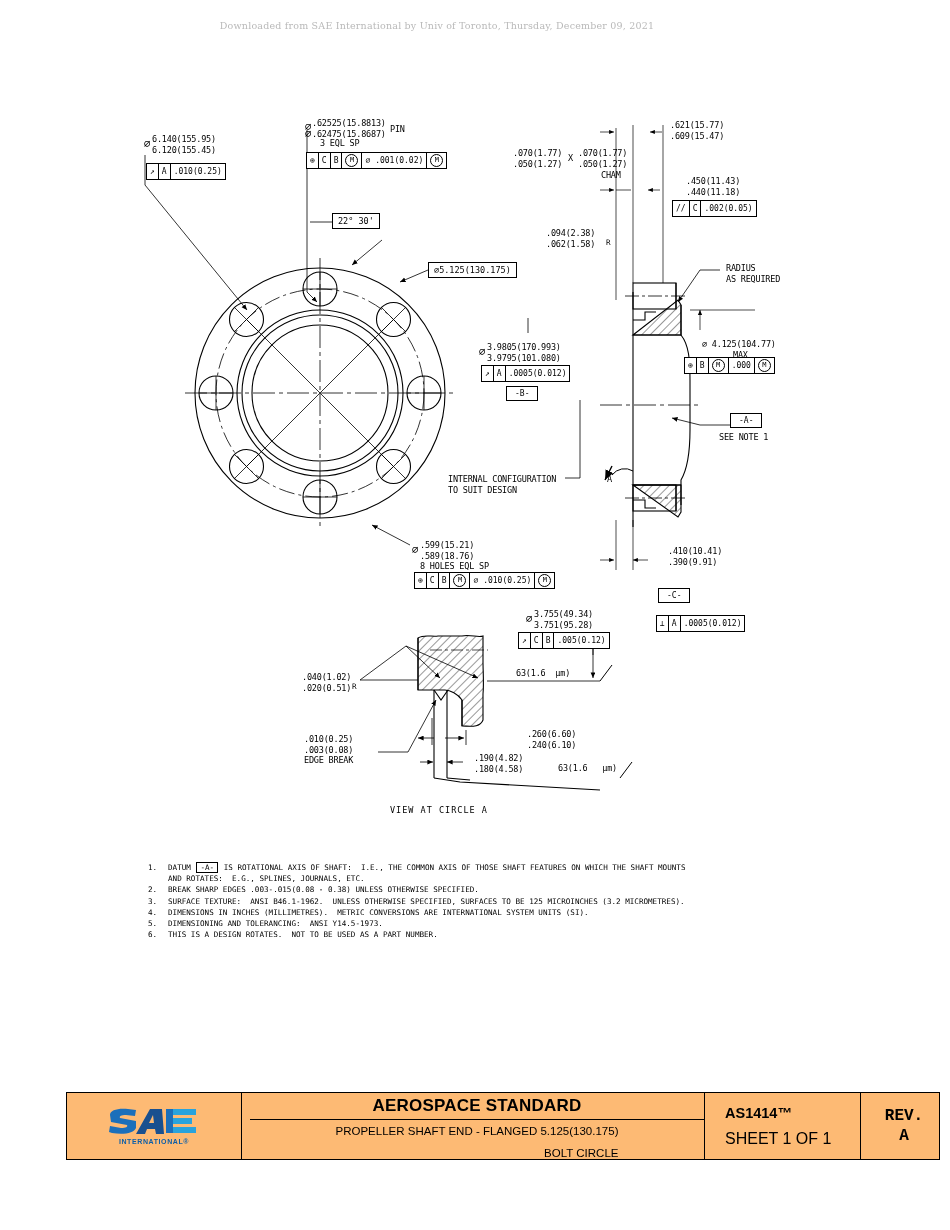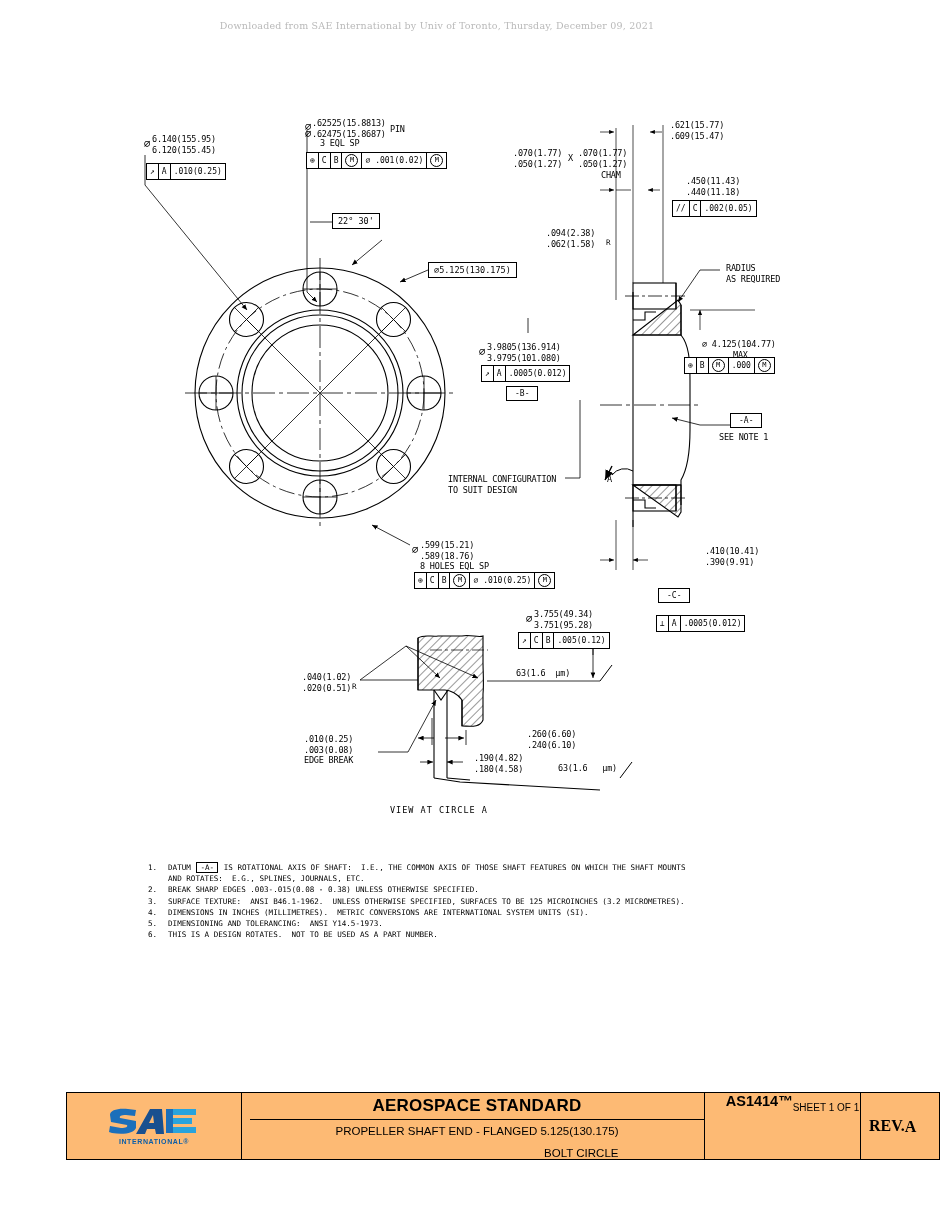--- a/index.html
+++ b/index.html
@@ -173,33 +173,35 @@
     text-align: right;
     font-family: Liberation Sans, sans-serif;
     font-size: 11.5px;
     line-height: 22px;
     padding: 0 6px;
   }
   #tb-doc {
     width: 148px;
     border-right: 1.5px solid #000;
     display: flex;
+    flex-direction: column;
     justify-content: center;
     padding-left: 12px;
     box-sizing: border-box;
     font-family: "Liberation Sans", sans-serif;
   }
   #tb-doc-number { font-weight: bold; font-size: 14.5px; }
-  #tb-doc-sheet { font-size: 10px; margin-top: 9px; }
+  #tb-doc-sheet { font-size: 16px; margin-top: 9px; }
   #tb-rev {
     width: 70px;
     display: flex;
-    flex-direction: row;
+    flex-direction: column;
     align-items: center;
-    font-family: Liberation Serif, serif;
+    justify-content: center;
+    font-family: Liberation Mono, monospace;
     font-weight: bold;
     font-size: 16px;
   }
   #tb-rev-letter { font-size: 16px; margin-top: 2px; }
   #sae-intl {
     font-family: "Liberation Sans", sans-serif;
     font-weight: bold;
     font-size: 7px;
     color: #0b5ea8;
     letter-spacing: 0.6px;
@@ -460,21 +462,21 @@
     <div>B</div>
     <div>
         <span class="sym-circle-m">M</span>
       </div>
     <div>.000</div>
     <div>
         <span class="sym-circle-m">M</span>
       </div>
   </div>
 
-  <div class="anno" style="left:487px; top:342px;"><span>3.9805(136.914)</span>
+  <div class="anno" style="left:487px; top:342px;"><span>3.9805(170.993)</span>
 <span>3.9795(101.080)</span></div>
   <div class="anno" style="left:479px; top:347px; font-size:11px;">∅</div>
 
   <div class="fcf" style="left:481px; top:365px;">
     <div>↗</div>
     <div>A</div>
     <div>.0005(0.012)</div>
   </div>
 
   <div class="datum-box" style="left:506px; top:386px;">-B-</div>
@@ -509,21 +511,21 @@
 <span>3.751(95.28)</span></div>
   <div class="anno" style="left:526px; top:614px; font-size:11px;">∅</div>
 
   <div class="fcf" style="left:518px; top:632px;">
     <div>↗</div>
     <div>C</div>
     <div>B</div>
     <div>.005(0.12)</div>
   </div>
 
-  <div class="anno" style="left:668px; top:546px;margin-left:37px;"><span>.410(10.41)</span>
+  <div class="anno" style="left:668px; top:546px;"><span>.410(10.41)</span>
 <span>.390(9.91)</span></div>
 
   <div class="datum-box" style="left:658px; top:588px;">-C-</div>
 
   <div class="fcf" style="left:656px; top:615px;">
     <div>⊥</div>
     <div>A</div>
     <div>.0005(0.012)</div>
   </div>
 

